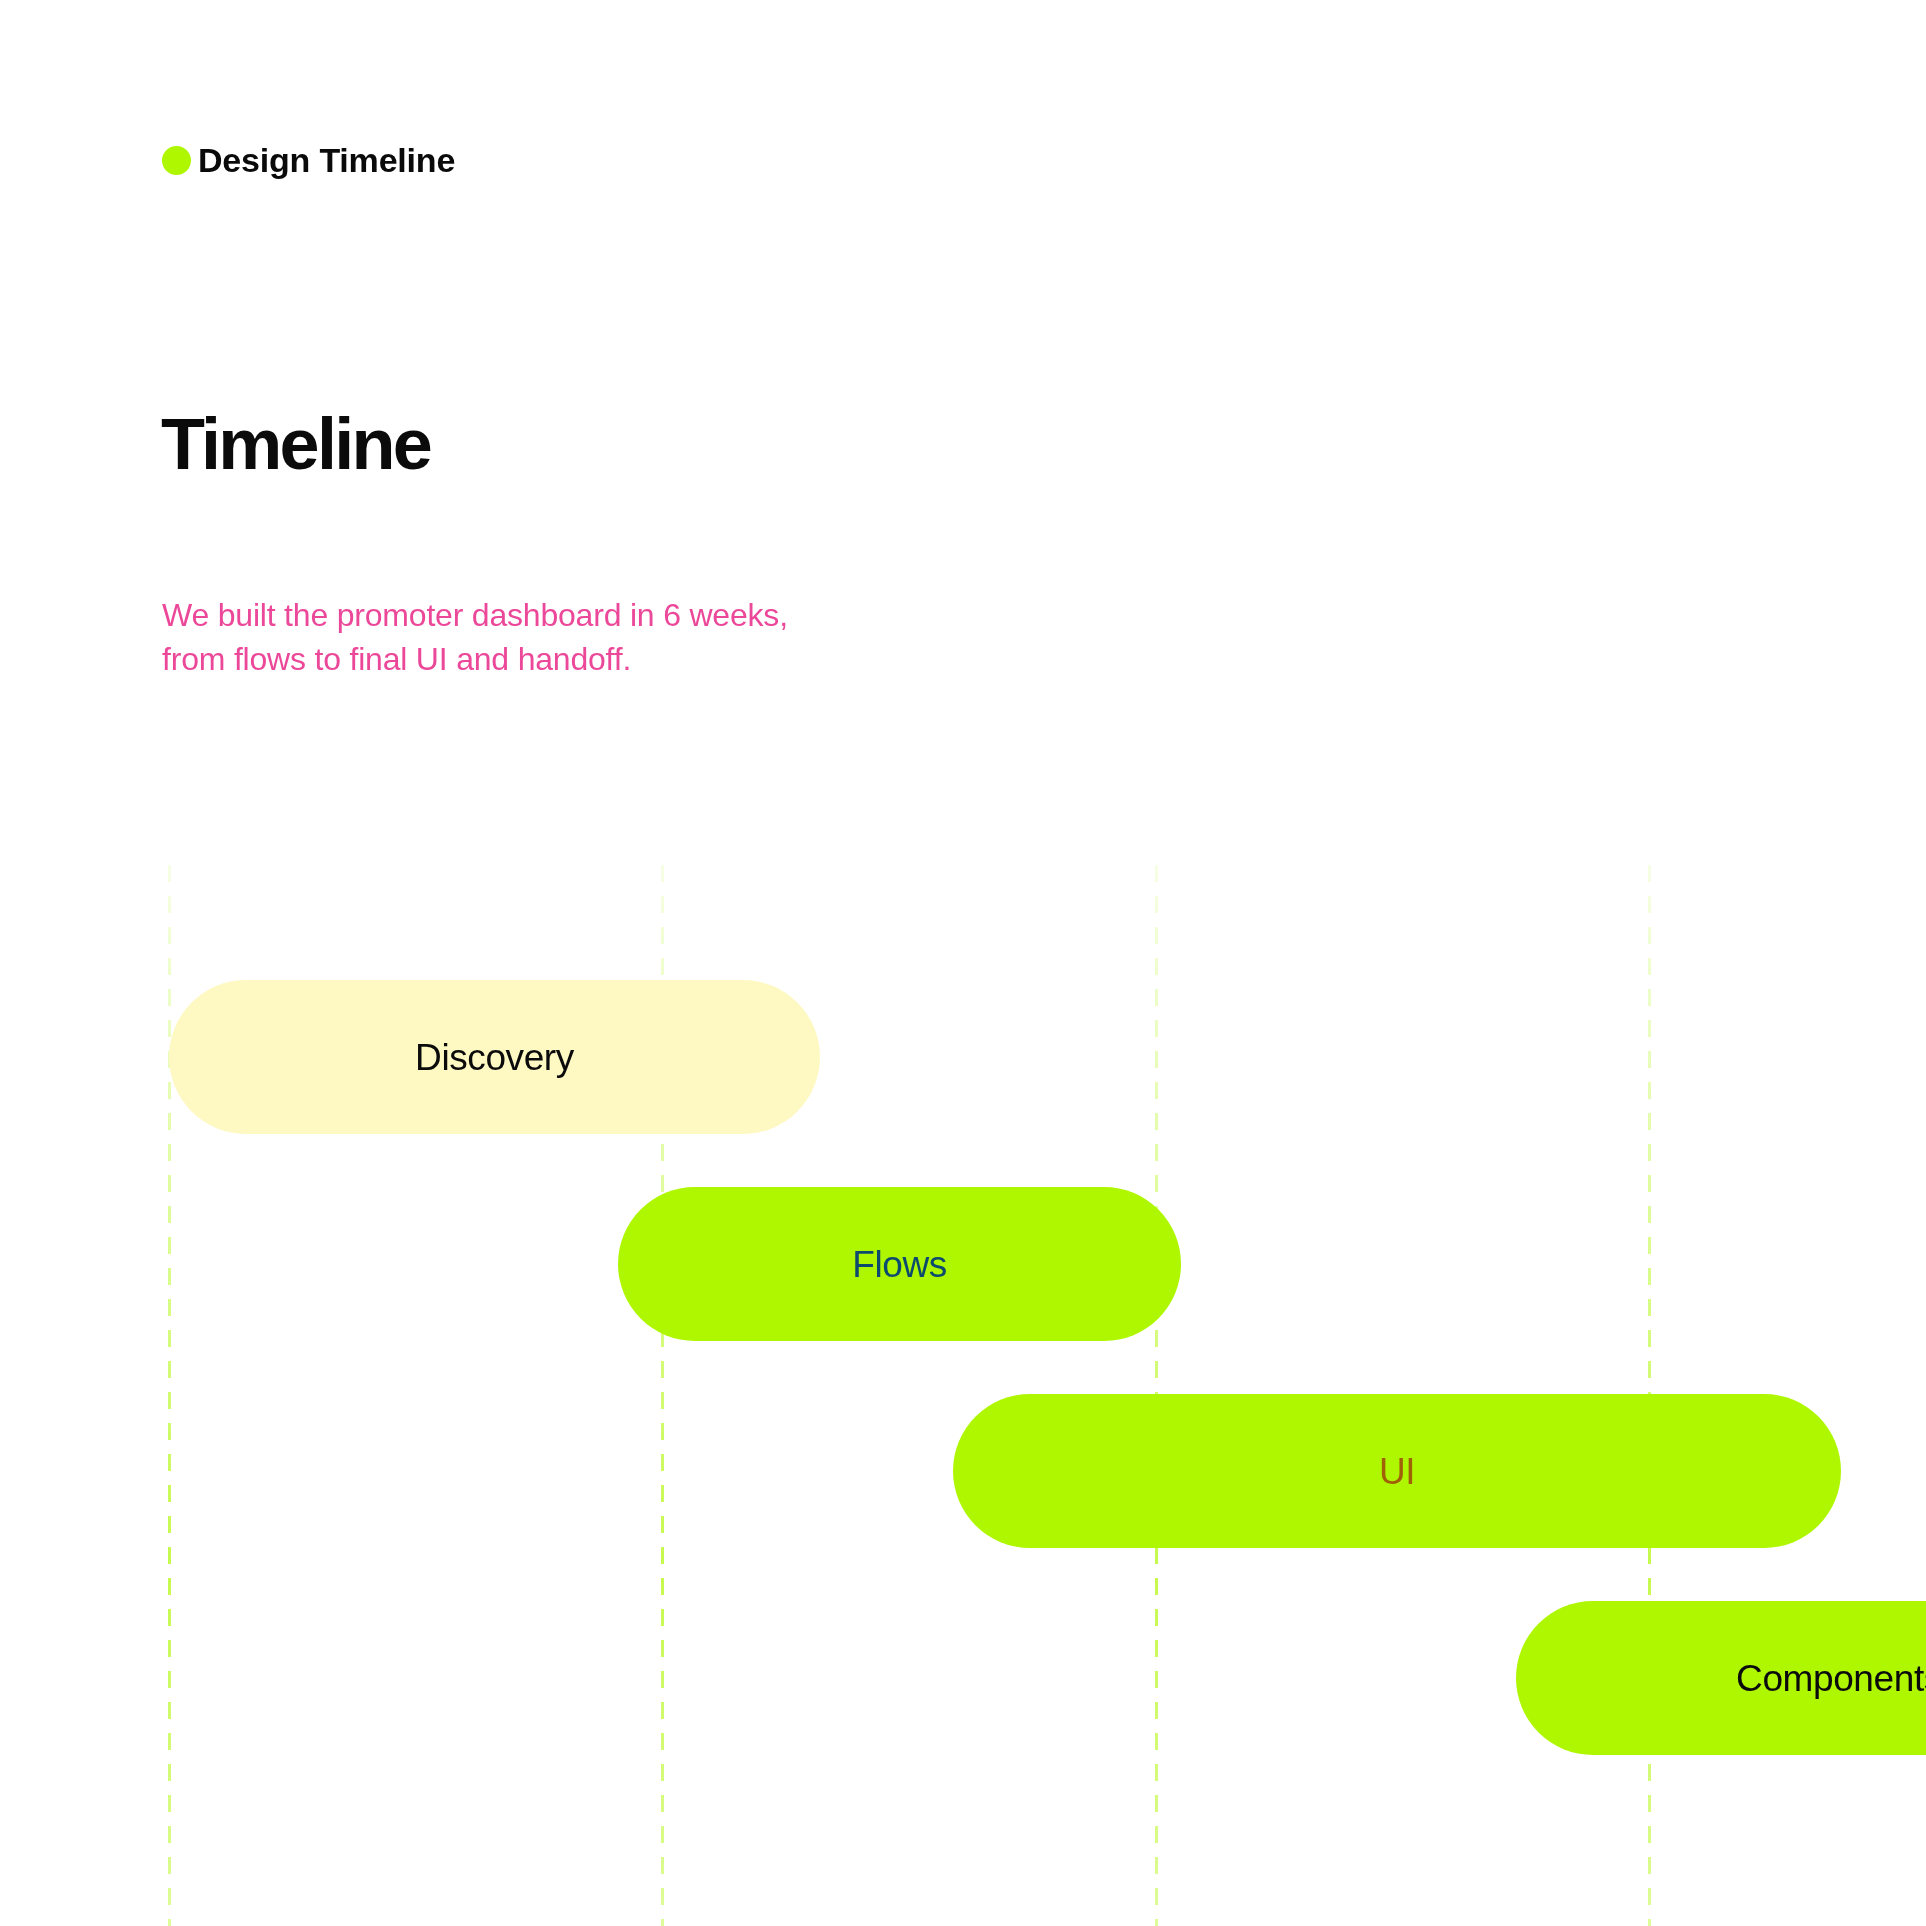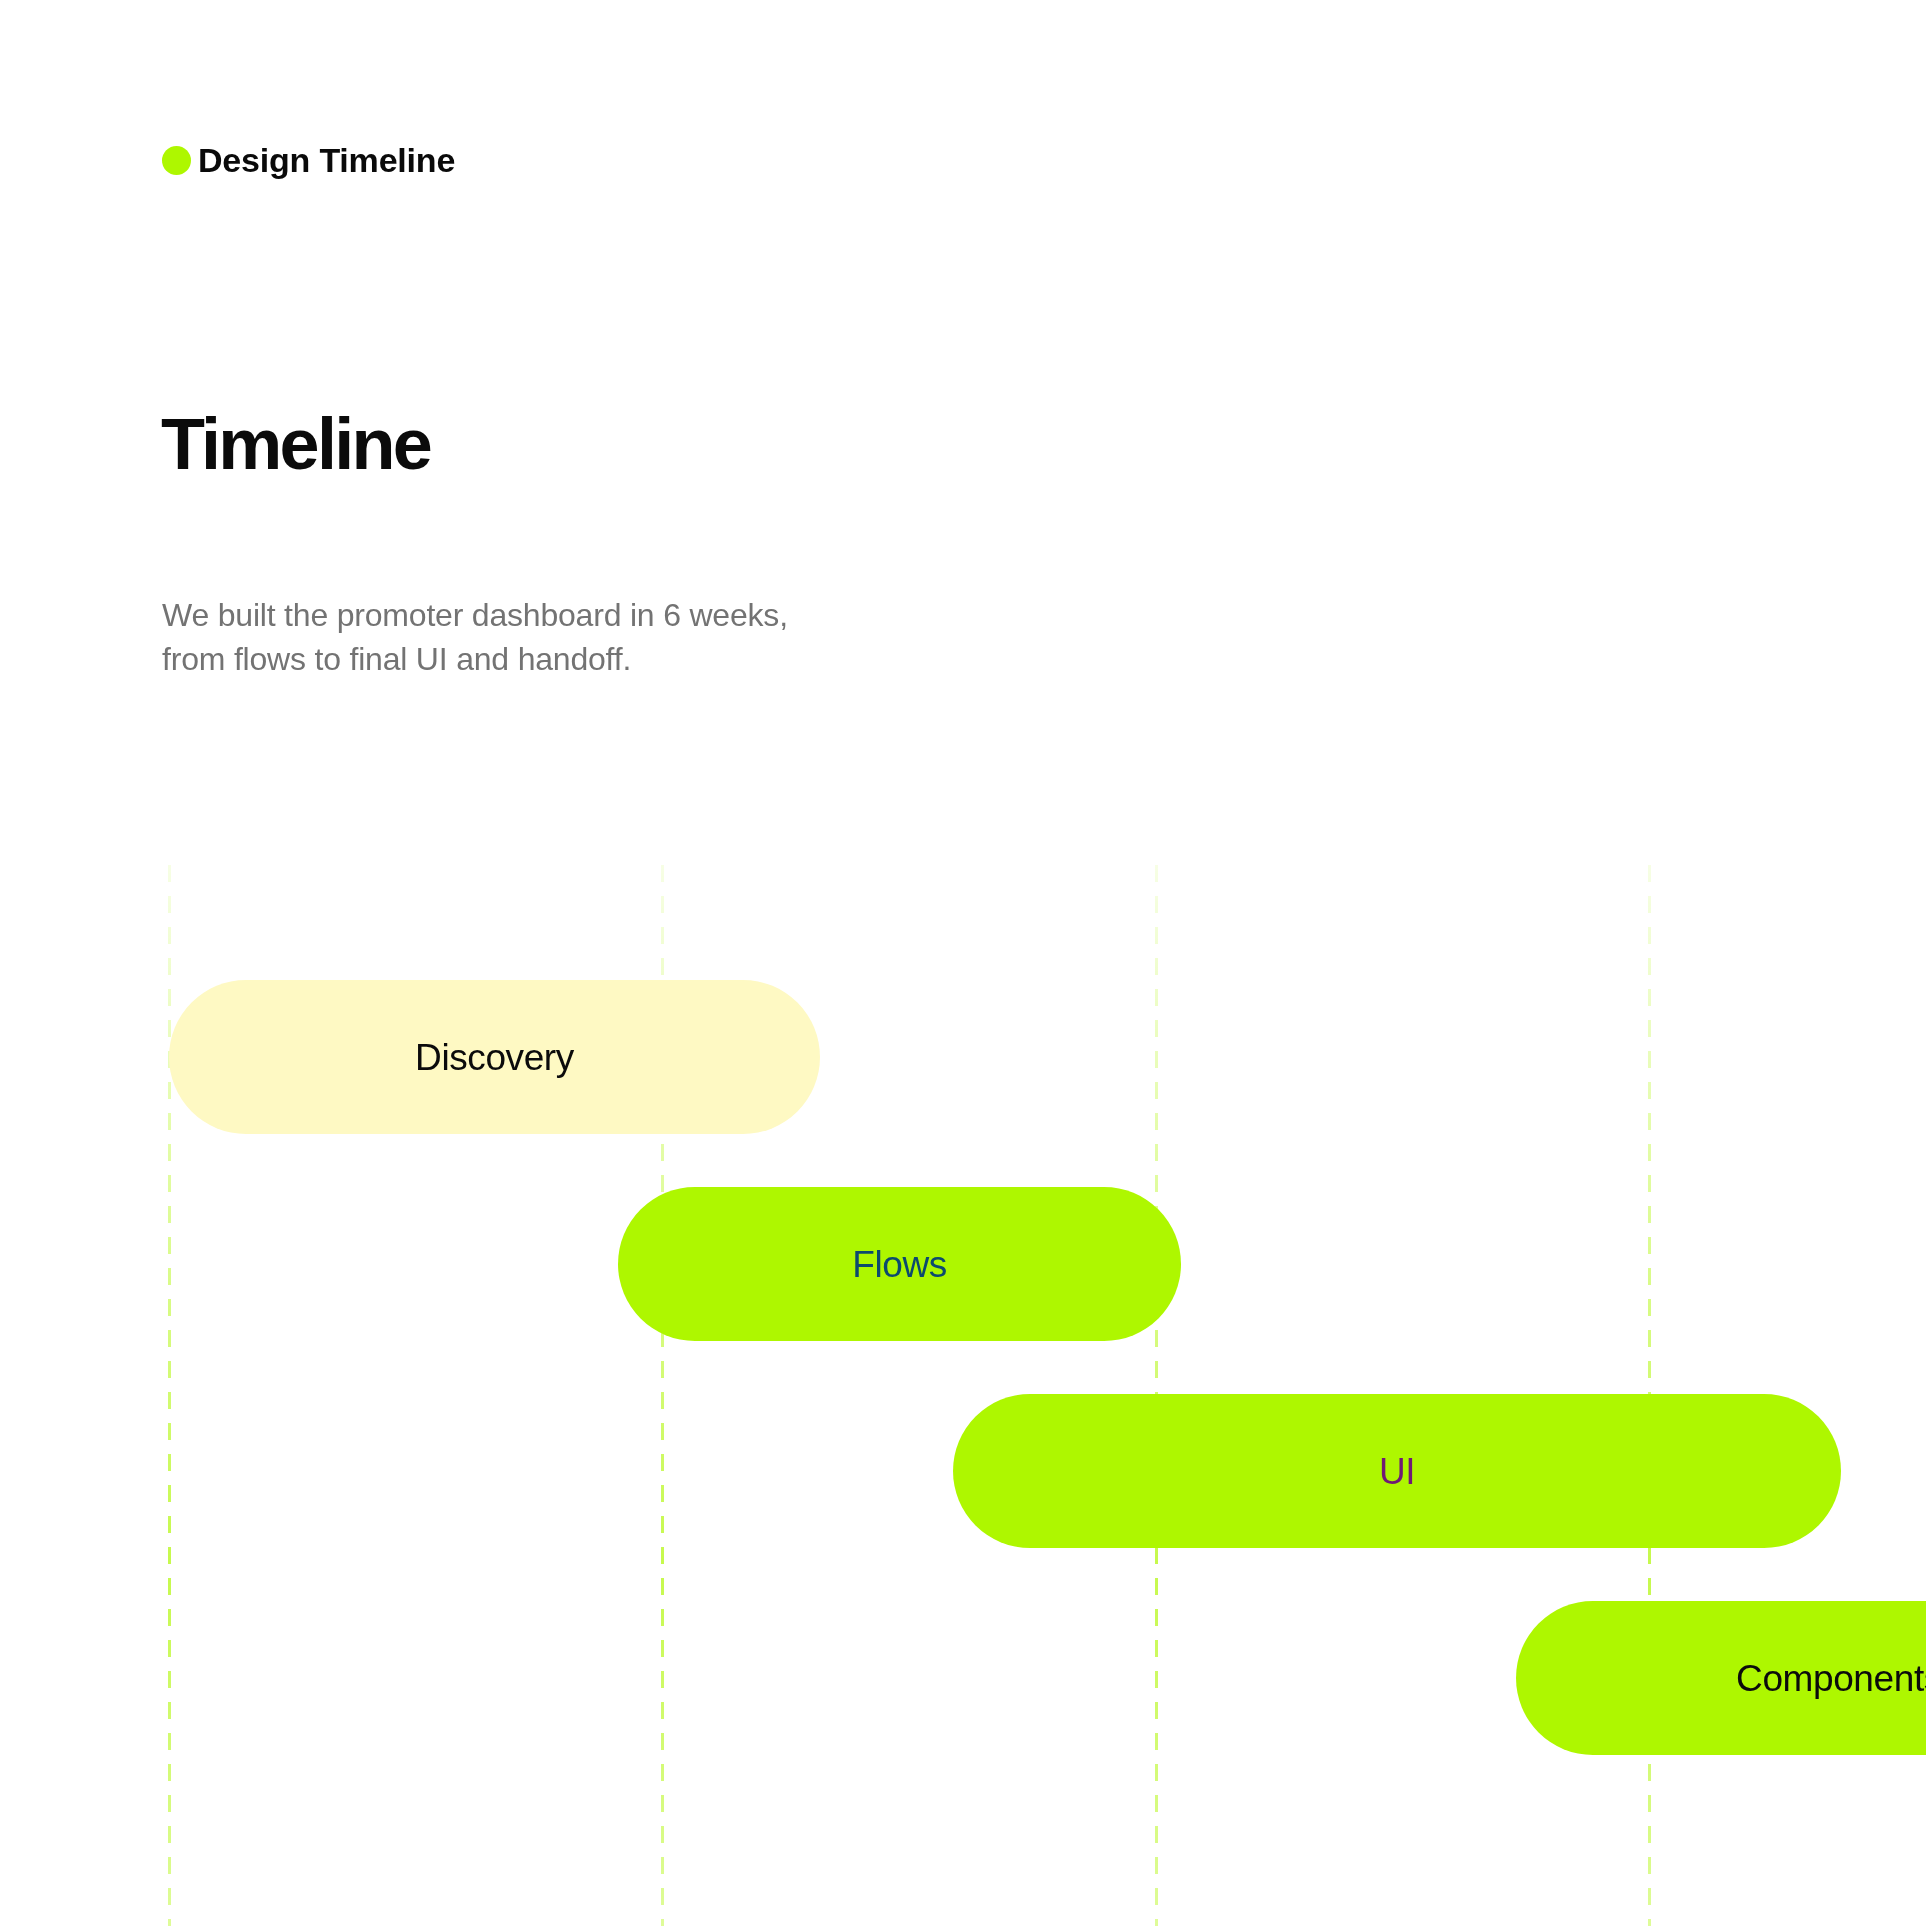--- a/index.html
+++ b/index.html
@@ -58,21 +58,21 @@
     line-height: 1;
     white-space: nowrap;
   }
 
   .page-description {
     position: absolute;
     left: 162px;
     top: 561px;
     font-size: 32px;
     font-weight: 400;
-    color: #737373;
+    color: #ec4899;
     line-height: 1.38;
     letter-spacing: -0.2px;
     white-space: pre-line;
   }
 
   
   .gantt {
     position: absolute;
     left: 0;
     top: 0;
@@ -156,21 +156,21 @@
         <div class="gridline" style="left: 1648px;"></div>
       </div>
     <div id="bars">
         <div class="bar" style="left: 169px; width: 651px; top: 980px; height: 154px; background: #fef9c3;">
           <span class="bar-label" style="color: rgb(11, 11, 11);">Discovery</span>
         </div>
         <div class="bar" style="left: 618px; width: 563px; top: 1187px; height: 154px; background: rgb(174, 247, 0);">
           <span class="bar-label" style="color: #0c4a6e;">Flows</span>
         </div>
         <div class="bar" style="left: 953px; width: 888px; top: 1394px; height: 154px; background: rgb(174, 247, 0);">
-          <span class="bar-label" style="color: #701a75; text-align: center;">UI</span>
+          <span class="bar-label" style="color: #a16207; text-align: center;">UI</span>
         </div>
         <div class="bar" style="left: 1516px; width: 646px; top: 1601px; height: 154px; background: rgb(174, 247, 0);">
           <span class="bar-label" style="color: rgb(11, 11, 11);">Components</span>
         </div>
       </div>
     <div id="weeks"></div>
   </div>
 
 </div>
 

